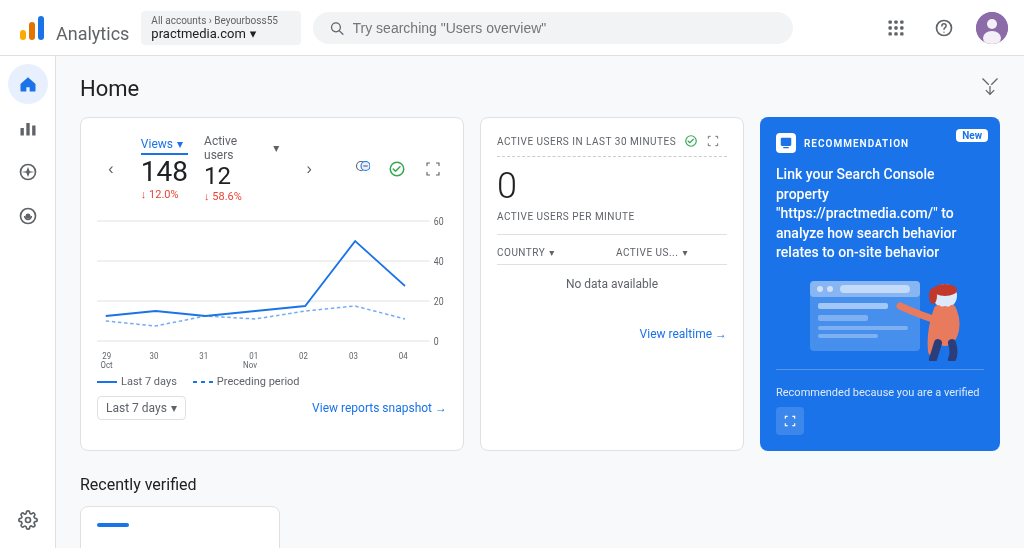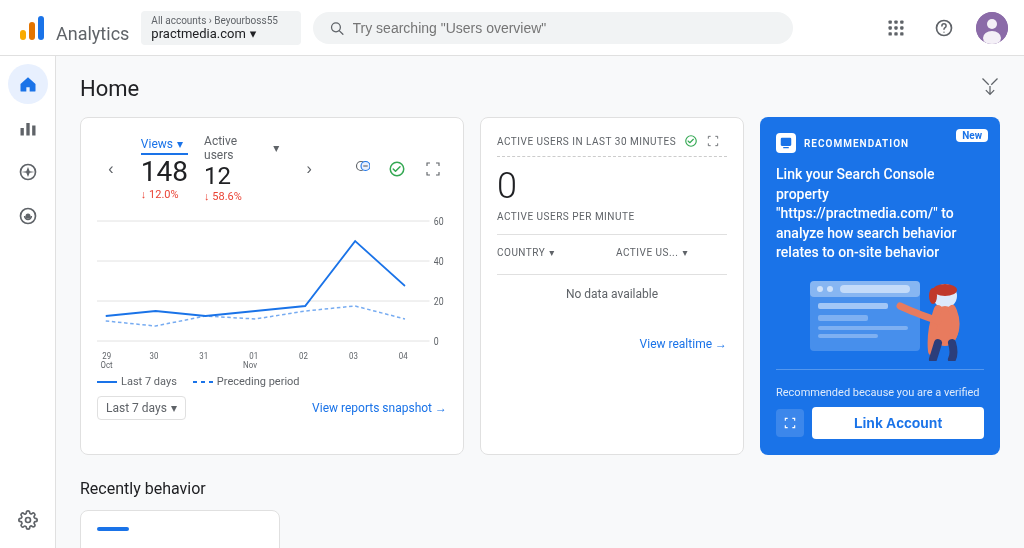--- a/index.html
+++ b/index.html
@@ -60,21 +60,21 @@
     .chart-footer { display: flex; align-items: center; justify-content: space-between; margin-top: 8px; }
     .period-selector { display: flex; align-items: center; gap: 4px; font-size: 12px; color: #5f6368; cursor: pointer; border: 1px solid #e0e0e0; border-radius: 4px; padding: 4px 8px; }
     .view-link { color: #1a73e8; font-size: 12px; cursor: pointer; display: flex; align-items: center; gap: 4px; text-decoration: none; }
 
     
     .realtime-card { background: #fff; border-radius: 8px; border: 1px solid #e0e0e0; padding: 16px; width: 264px; flex-shrink: 0; }
     .realtime-header { font-size: 10px; letter-spacing: 0.5px; color: #5f6368; text-transform: uppercase; margin-bottom: 4px; display: flex; align-items: center; gap: 8px; border-bottom: 1px dashed #ccc; padding-bottom: 8px; }
     .realtime-value { font-size: 36px; color: #202124; font-weight: 300; margin: 8px 0 4px; }
     .realtime-sub { font-size: 10px; color: #5f6368; text-transform: uppercase; letter-spacing: 0.5px; }
     .realtime-divider { border: none; border-top: 1px solid #e0e0e0; margin: 12px 0; }
-    .realtime-table-header { display: flex; align-items: center; gap: 8px; font-size: 10px; color: #5f6368; text-transform: uppercase; letter-spacing: 0.5px; padding-bottom: 16px; border-bottom: 1px solid #e0e0e0; }
+    .realtime-table-header { display: flex; align-items: center; gap: 8px; font-size: 10px; color: #5f6368; text-transform: uppercase; letter-spacing: 0.5px; padding-bottom: 6px; border-bottom: 1px solid #e0e0e0; }
     .realtime-table-col { flex: 1; display: flex; align-items: center; gap: 4px; cursor: pointer; }
     .realtime-no-data { font-size: 12px; color: #5f6368; text-align: center; padding: 12px 0; }
     .realtime-footer { display: flex; justify-content: flex-end; margin-top: 24px; }
 
     
     .rec-card { background: #1a73e8; border-radius: 8px; padding: 16px; width: 240px; flex-shrink: 0; color: #fff; position: relative; display: flex; flex-direction: column; }
     .rec-header { display: flex; align-items: center; gap: 8px; margin-bottom: 12px; }
     .rec-badge { background: #fff; color: #1a73e8; font-size: 10px; font-weight: 700; border-radius: 4px; padding: 1px 6px; position: absolute; top: 12px; right: 12px; }
     .rec-icon { width: 20px; height: 20px; background: #fff; border-radius: 4px; display: flex; align-items: center; justify-content: center; }
     .rec-label { font-size: 10px; letter-spacing: 1px; text-transform: uppercase; font-weight: 600; }
@@ -371,28 +371,27 @@
           </svg>
         </div>
 
         <div class="rec-recommended">Recommended because you are a verified</div>
         <div class="rec-footer">
           <div class="rec-expand">
             <svg width="14" height="14" viewBox="0 0 24 24" fill="none" stroke="#fff" stroke-width="2">
               <path d="M4 8V4h4M20 8V4h-4M4 16v4h4M20 16v4h-4"></path>
             </svg>
           </div>
-          <button class="rec-link-btn">Link Account</button>
         </div>
       </div>
 
     </div>
 
     <div class="recently-accessed">
-      <div class="section-title">Recently behavior</div>
+      <div class="section-title">Recently verified</div>
       <div class="recent-cards">
         <div class="recent-card">
           <div class="recent-card-bar"></div>
         </div>
       </div>
     </div>
 
   </div>
 
 </div>

